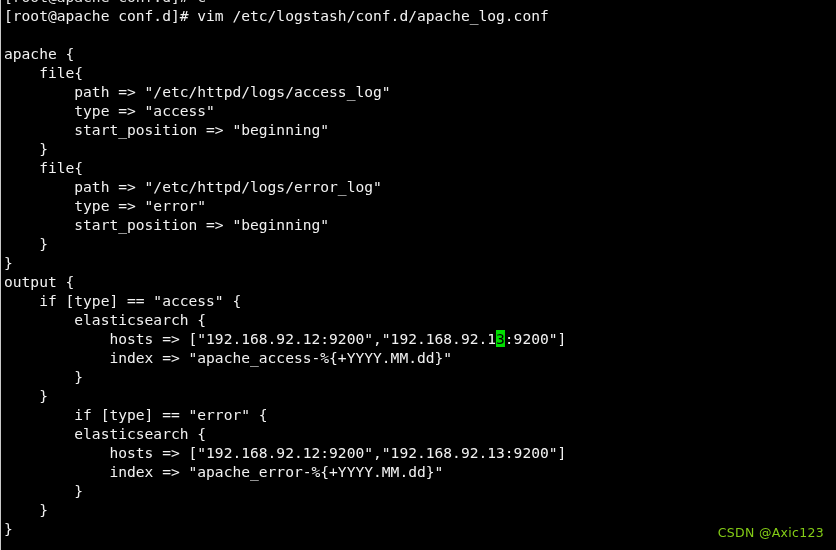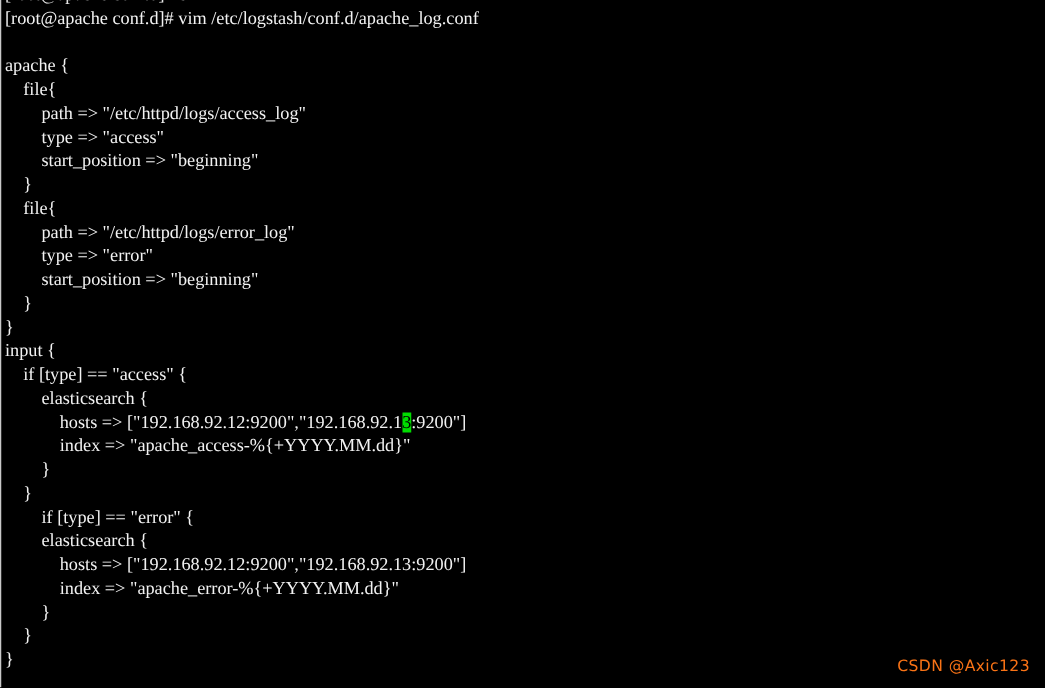--- a/index.html
+++ b/index.html
@@ -22,21 +22,20 @@
     color: #f2f2f2;
     -webkit-font-smoothing: none;
   }
   .screen {
     position: absolute;
     left: 0;
     top: 0;
     width: 836px;
     padding-left: 3px;
     box-sizing: border-box;
-    font-family: Liberation Serif, serif;
   }
   .line {
     height: 19px;
     white-space: pre;
     letter-spacing: 0px;
   }
   
   .line.clipped {
     height: 6px;
     overflow: hidden;
@@ -53,21 +52,21 @@
     background: #00dd00;
     color: #000000;
     display: inline;
   }
   .watermark {
     position: absolute;
     right: 12px;
     bottom: 8px;
     font-family: "DejaVu Sans", "Liberation Sans", sans-serif;
     font-size: 12.5px;
-    color: #f97316;
+    color: #84cc16;
     white-space: pre;
     letter-spacing: 0.3px;
   }
 </style>
 </head>
 <body>
 
 <div id="terminal">
   <div class="screen">
 
@@ -82,21 +81,21 @@
     <div class="line">        path =&gt; "/etc/httpd/logs/access_log"</div>
     <div class="line">        type =&gt; "access"</div>
     <div class="line">        start_position =&gt; "beginning"</div>
     <div class="line">    }</div>
     <div class="line">    file{</div>
     <div class="line">        path =&gt; "/etc/httpd/logs/error_log"</div>
     <div class="line">        type =&gt; "error"</div>
     <div class="line">        start_position =&gt; "beginning"</div>
     <div class="line">    }</div>
     <div class="line">}</div>
-    <div class="line">input {</div>
+    <div class="line">output {</div>
     <div class="line">    if [type] == "access" {</div>
     <div class="line">        elasticsearch {</div>
 
     <div class="line"><span>            hosts =&gt; ["192.168.92.12:9200","192.168.92.1</span><span class="cursor">3</span><span>:9200"]</span></div>
 
     <div class="line">            index =&gt; "apache_access-%{+YYYY.MM.dd}"</div>
     <div class="line">        }</div>
     <div class="line">    }</div>
     <div class="line">        if [type] == "error" {</div>
     <div class="line">        elasticsearch {</div>

